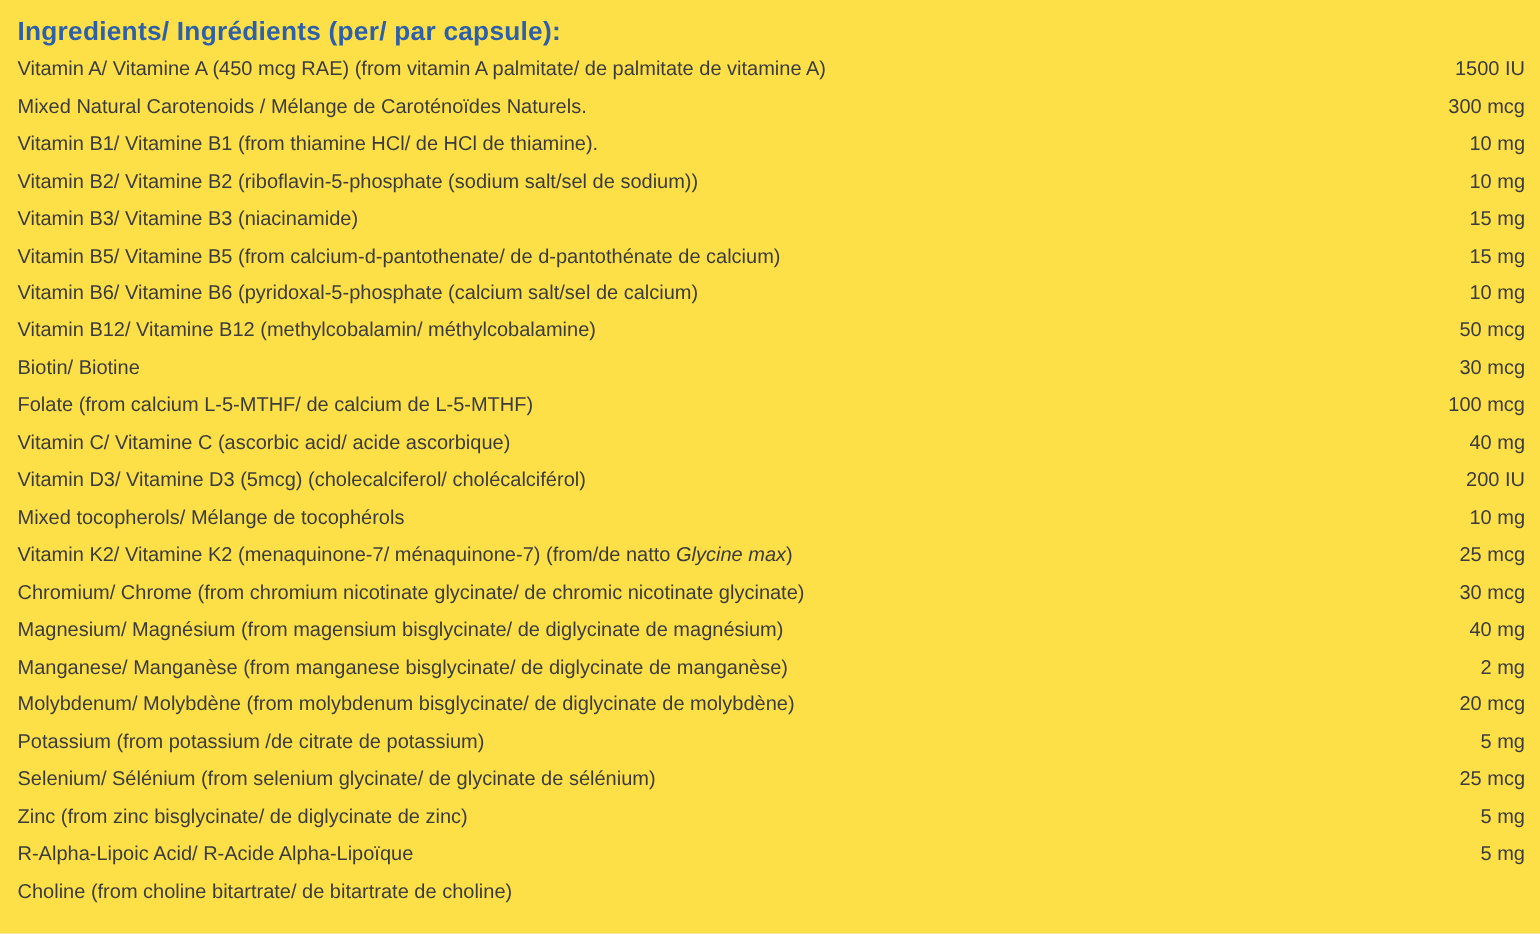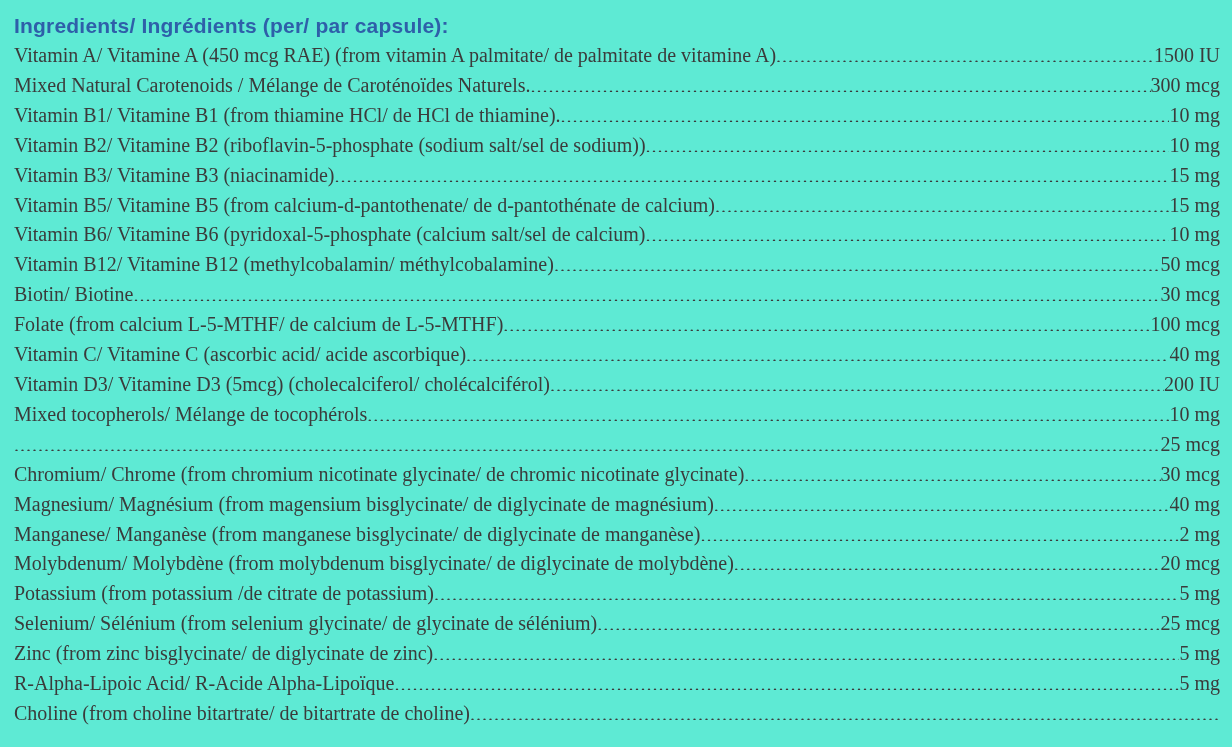--- a/index.html
+++ b/index.html
@@ -12,38 +12,37 @@
     height: 747px;
     overflow: hidden;
     font-family: "Liberation Sans", sans-serif;
   }
   .label-panel {
     box-sizing: border-box;
     width: 1232px;
     height: 747px;
     padding: 11px 12px 0 14px;
     overflow: hidden;
-    background: #5eead4;
+    background: #fde047;
   }
   .label-title {
     font-size: 21px;
     font-weight: 700;
     line-height: 30px;
     color: #2e5fa9;
     letter-spacing: 0.2px;
     white-space: nowrap;
   }
   .ingredient-row {
     display: flex;
     align-items: baseline;
-    font-size: 20px;
+    font-size: 16px;
     line-height: 29.9px;
     color: #3b3b3b;
     white-space: nowrap;
-    font-family: Liberation Serif, serif;
   }
   .ingredient-row .name {
     flex: 0 0 auto;
   }
   .ingredient-row .name .em {
     font-style: italic;
   }
   .ingredient-row .leader {
     flex: 1 1 auto;
     min-width: 0;
@@ -126,20 +125,21 @@
         <span class="name"><span>Vitamin D3/ Vitamine D3 (5mcg) (cholecalciferol/ cholécalciférol)</span></span>
         <span class="leader"></span>
         <span class="amount">200 IU</span>
       </div>
       <div class="ingredient-row">
         <span class="name"><span>Mixed tocopherols/ Mélange de tocophérols</span></span>
         <span class="leader"></span>
         <span class="amount">10 mg</span>
       </div>
       <div class="ingredient-row">
+        <span class="name"><span>Vitamin K2/ Vitamine K2 (menaquinone-7/ ménaquinone-7) (from/de natto </span><span class="em">Glycine max</span><span>)</span></span>
         <span class="leader"></span>
         <span class="amount">25 mcg</span>
       </div>
       <div class="ingredient-row">
         <span class="name"><span>Chromium/ Chrome (from chromium nicotinate glycinate/ de chromic nicotinate  glycinate)</span></span>
         <span class="leader"></span>
         <span class="amount">30 mcg</span>
       </div>
       <div class="ingredient-row">
         <span class="name"><span>Magnesium/ Magnésium (from magensium bisglycinate/ de diglycinate de magnésium)</span></span>

